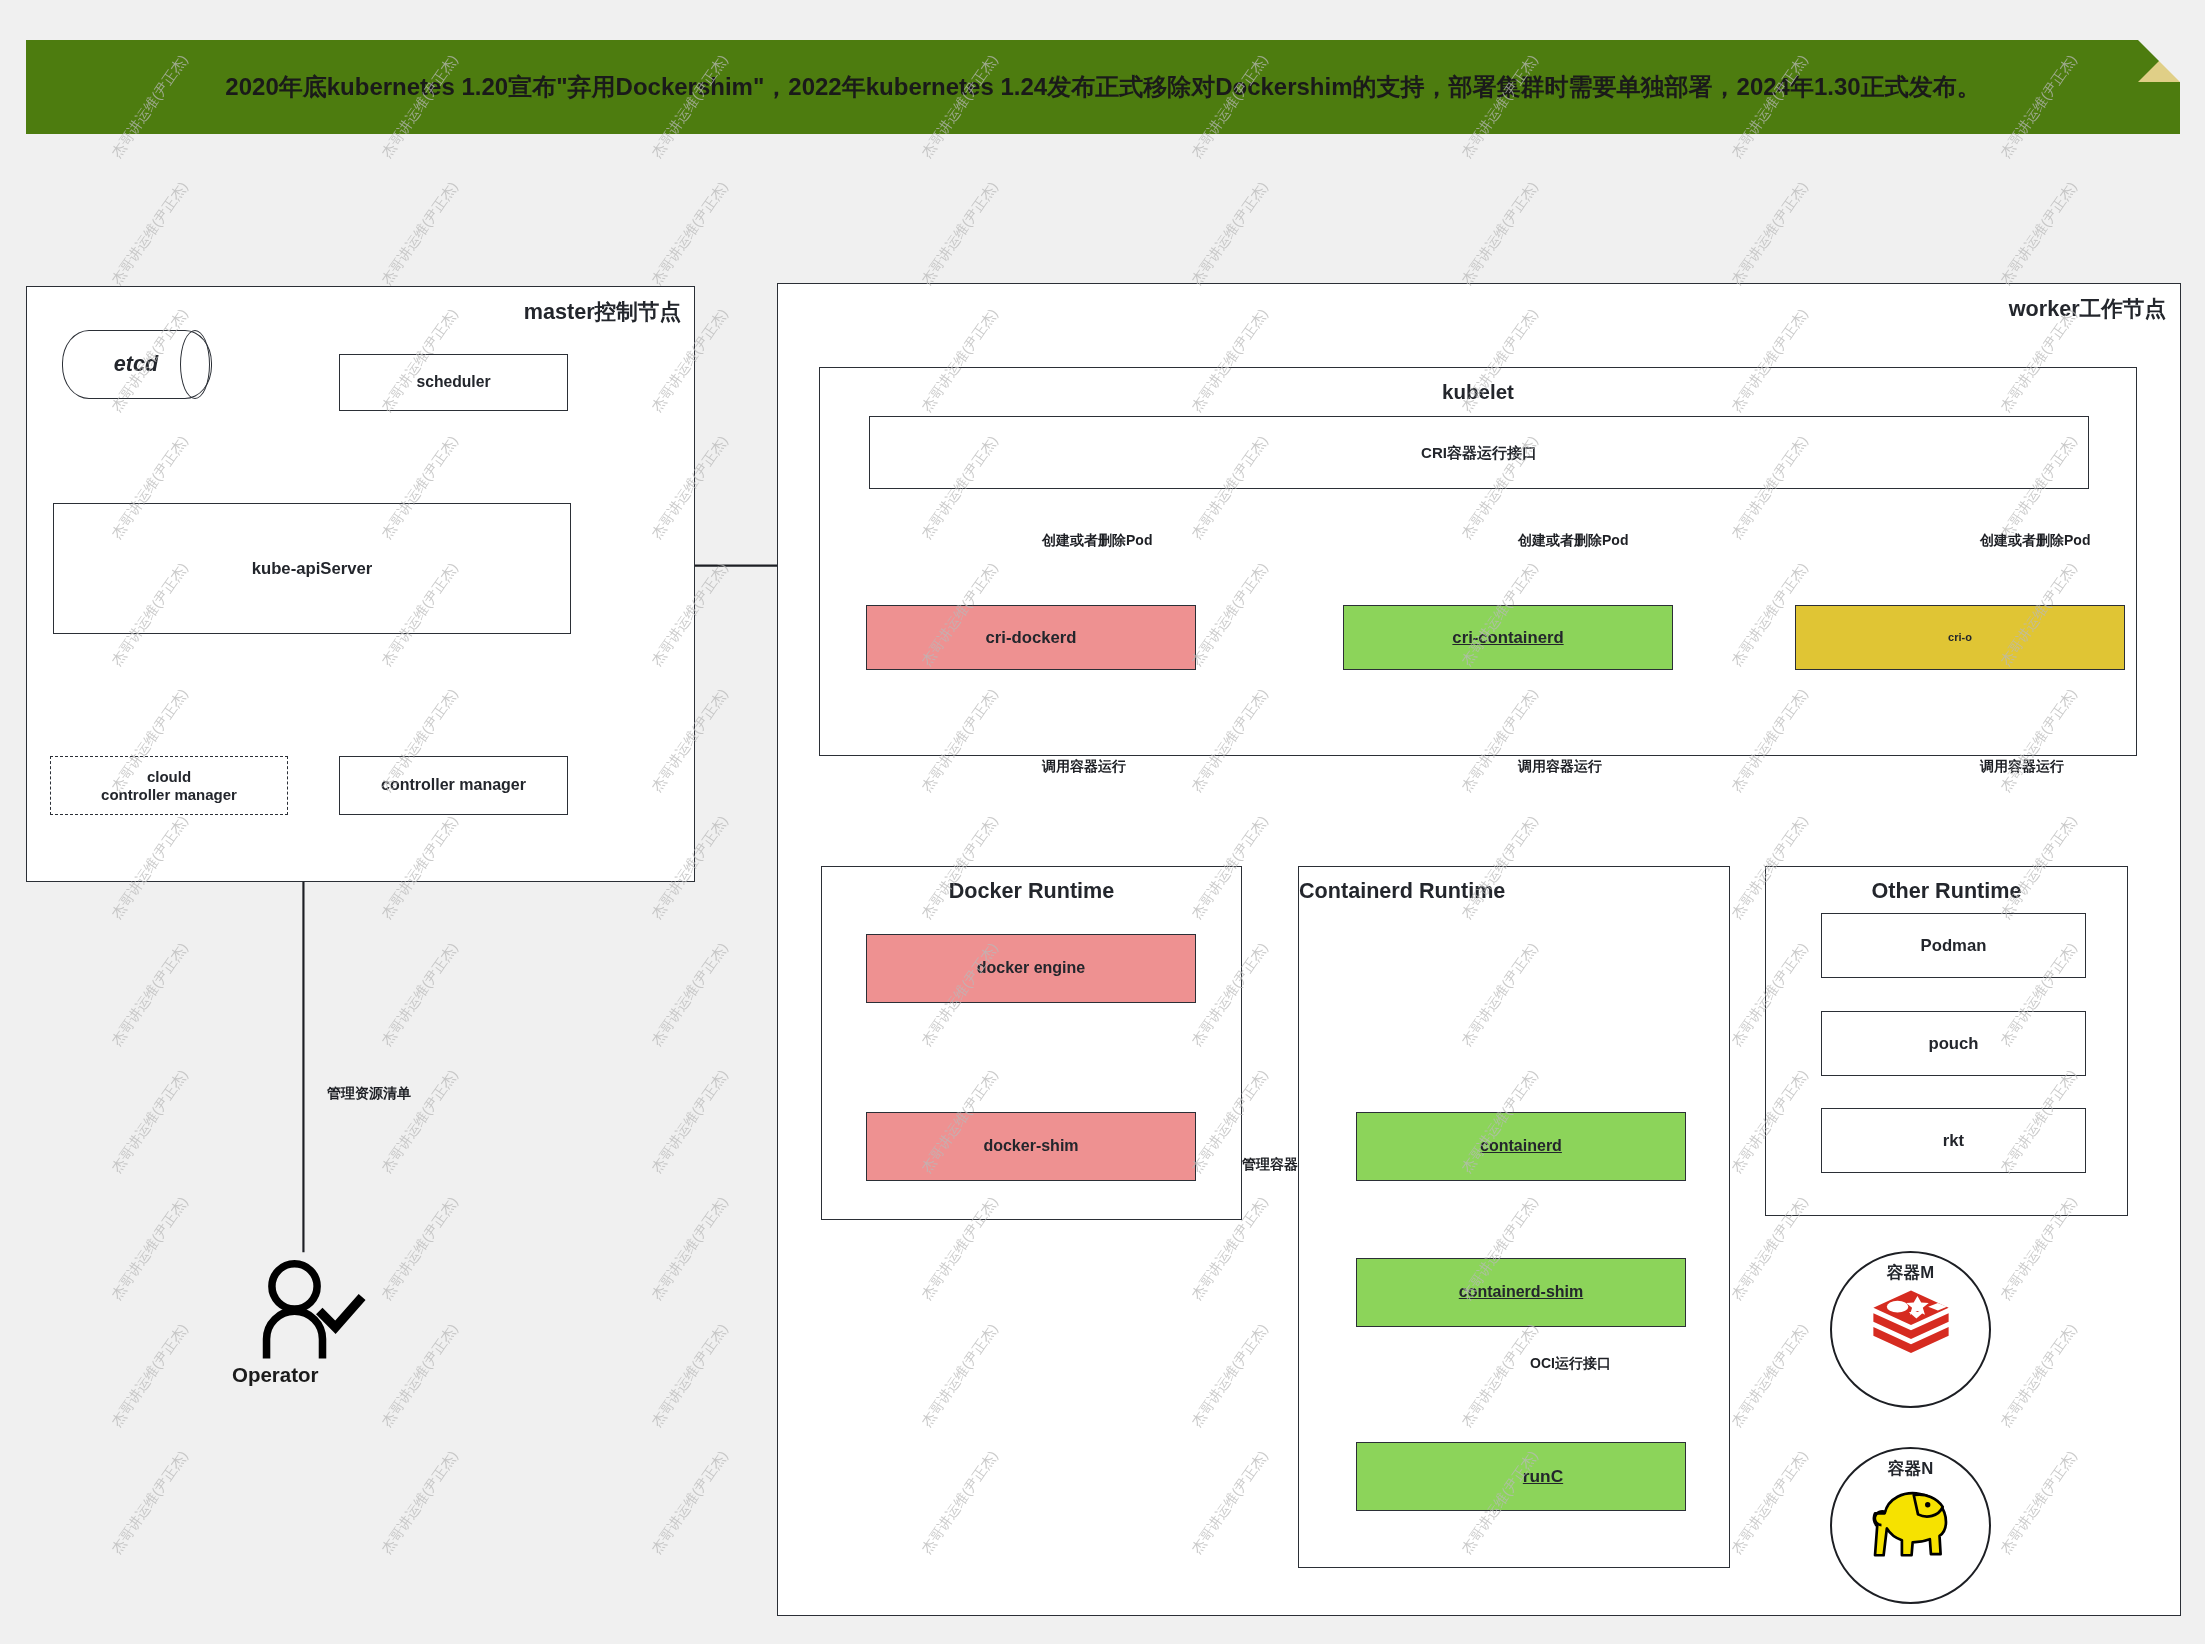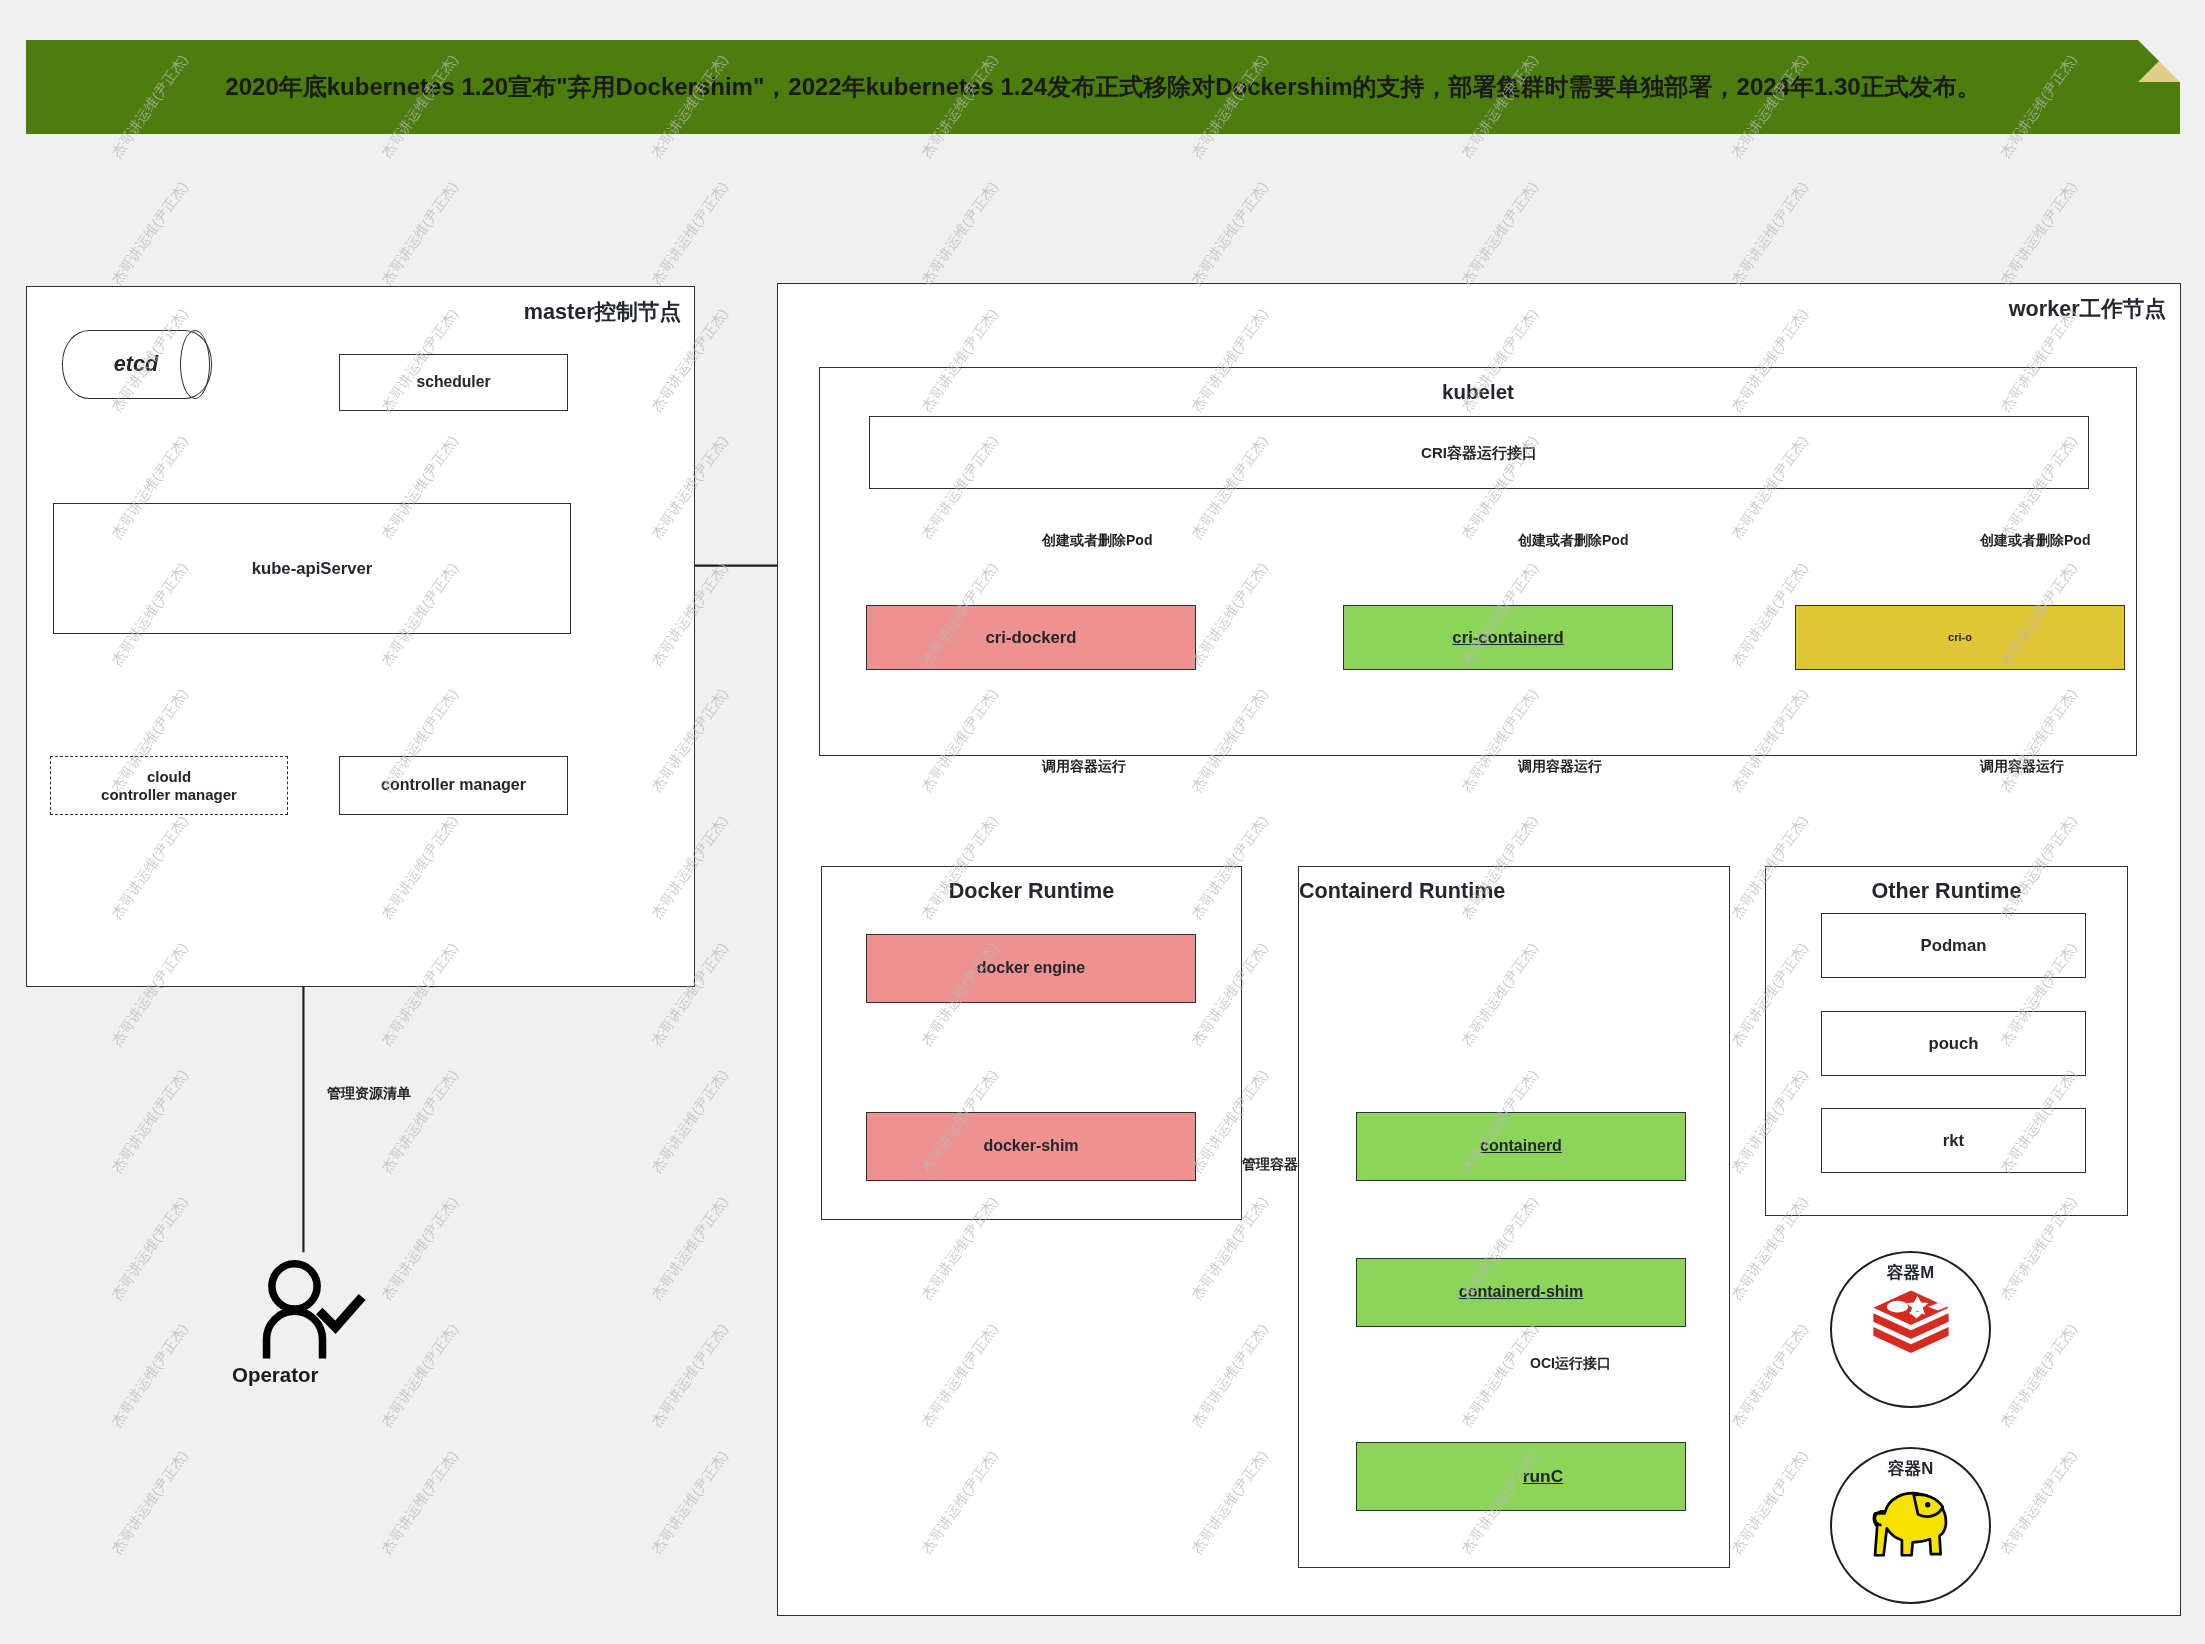--- a/index.html
+++ b/index.html
@@ -147,21 +147,21 @@
 
     <path d="M2818,2455 L2818,2670"></path>
   </g>
 
   <g stroke="#1d1f24" stroke-width="4" fill="none" marker-end="url(#ar)">
     <path d="M3120,2735 C3230,2730 3260,2520 3390,2480"></path>
     <path d="M3120,2745 C3240,2760 3270,2810 3390,2845"></path>
   </g>
 </svg>
 
-<div class="abs outer" id="master-node" style="left:26px;top:286px;width:669px;height:701px;text-align:center;">
+<div class="abs outer" id="master-node" style="left:26px;top:286px;width:669px;height:596px;text-align:center;">
   <div class="outer-title" style="right:13px;top:9.7px;font-size:21.6px;">master控制节点</div>
 </div>
 
 <div class="abs" id="etcd">
   <div class="cyl-body"></div>
   <div class="cyl-cap"></div>
   <div class="cyl-label">etcd</div>
 </div>
 
 <div class="abs box" style="left:339px;top:354px;width:229px;height:57px;font-size:15.7px;">

